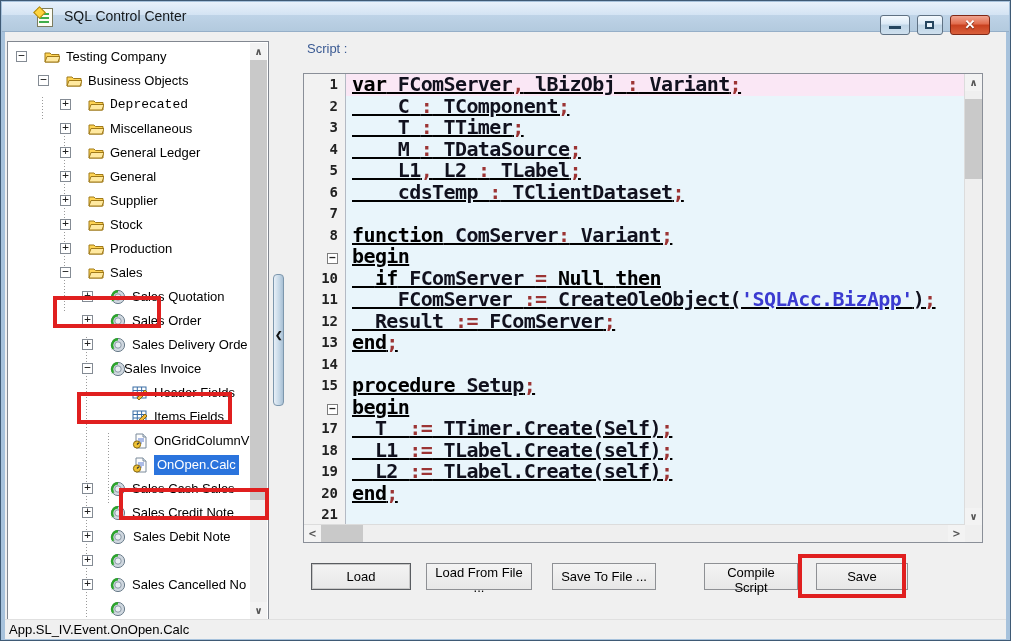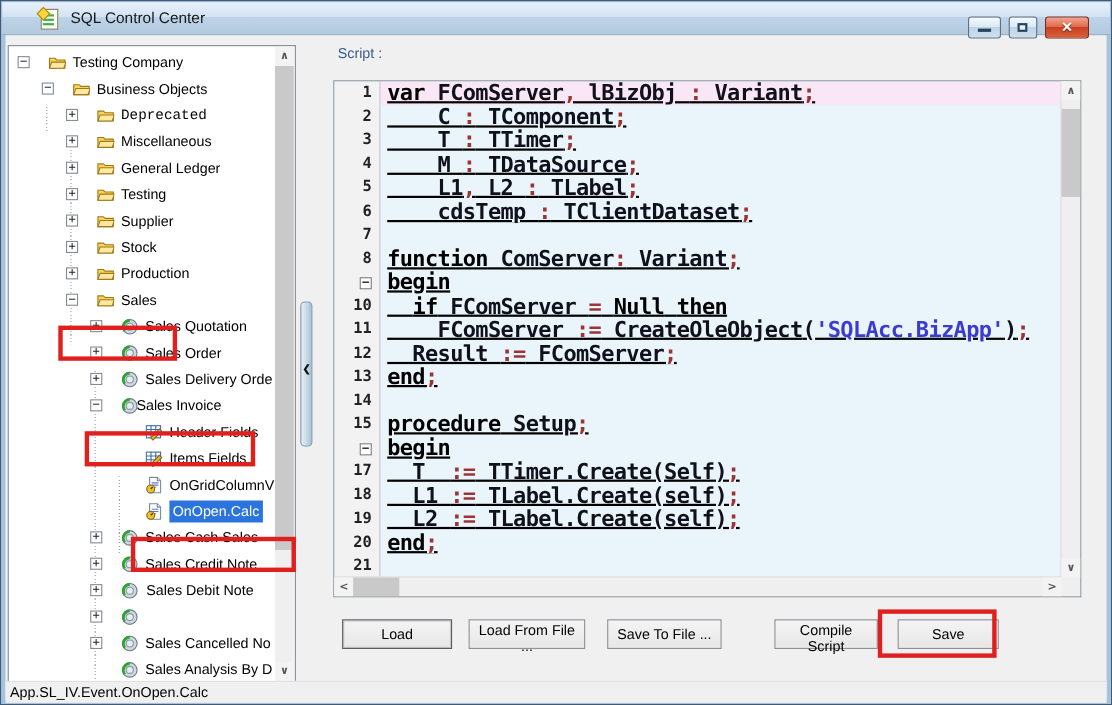--- a/index.html
+++ b/index.html
@@ -166,21 +166,21 @@
         <span class="tlabel" style="left: 102px;">General Ledger</span>
       </div>
       <div class="trow" style="top: 123px;">
         <div class="exp" style="left: 52px;">+</div>
         <span class="ticon" style="left: 80px;">
           <svg width="16" height="16" viewBox="0 0 16 16">
             <path d="M1 4h5l1.5 1.5H15V13H1z" fill="#ffd455" stroke="#a07a1a"></path>
             <path d="M1 13l2-5.5h13L14 13z" fill="#ffe9a0" stroke="#a07a1a"></path>
           </svg>
         </span>
-        <span class="tlabel" style="left: 102px;">Testing</span>
+        <span class="tlabel" style="left: 102px;">General</span>
       </div>
       <div class="trow" style="top: 147px;">
         <div class="exp" style="left: 52px;">+</div>
         <span class="ticon" style="left: 80px;">
           <svg width="16" height="16" viewBox="0 0 16 16">
             <path d="M1 4h5l1.5 1.5H15V13H1z" fill="#ffd455" stroke="#a07a1a"></path>
             <path d="M1 13l2-5.5h13L14 13z" fill="#ffe9a0" stroke="#a07a1a"></path>
           </svg>
         </span>
         <span class="tlabel" style="left: 102px;">Supplier</span>
@@ -368,21 +368,20 @@
       </div>
       <div class="trow" style="top: 555px;">
         <span class="ticon" style="left: 102px;">
           <svg width="16" height="16" viewBox="0 0 16 16">
             <circle cx="8" cy="8" r="6.6" fill="#cfd7df" stroke="#6a7c8a"></circle>
             <circle cx="8" cy="8" r="3.2" fill="#e8edf2" stroke="#8a98a5"></circle>
             <path d="M2.6 10.5A6 6 0 0 1 8 2.2" stroke="#2ca52c" stroke-width="2.4" fill="none"></path>
             <path d="M1.6 12.6l3-1.4-2.2-2z" fill="#2ca52c"></path>
           </svg>
         </span>
-        <span class="tlabel" style="left: 124px;">Sales Analysis By D</span>
       </div>
     </div>
 
   <div class="split">
       <div class="arr">❮</div>
     </div>
 
   <div class="scriptlabel">Script :</div>
 
   <div class="editor">

